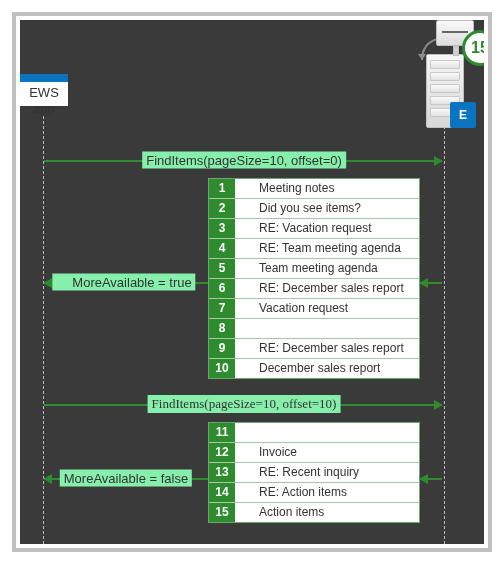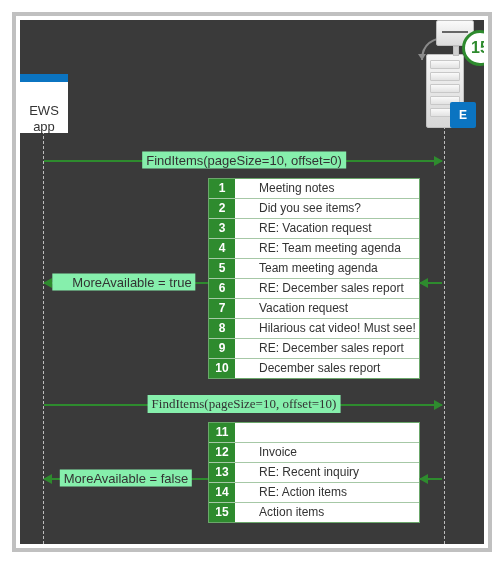--- a/index.html
+++ b/index.html
@@ -39,28 +39,28 @@
     top: 0;
     bottom: 0;
     width: 0;
     border-left: 1px dashed #bdbdbd;
   }
 
   
   .ews-box {
     position: absolute;
     width: 48px;
-    height: 59px;
+    height: 32px;
     background: #fff;
     border-top: 8px solid #0b74c1;
     text-align: center;
     color: #333;
     font-size: 13px;
     line-height: 16px;
-    padding-top: 21px;
+    padding-top: 3px;
     box-sizing: border-box;
   }
 
   
   .server {
     position: absolute;
     width: 38px;
     height: 74px;
   }
   .server .chassis {
@@ -267,21 +267,20 @@
         <div class="item-row">
           <div class="item-num">6</div>
           <div class="item-text">RE: December sales report</div>
         </div>
         <div class="item-row">
           <div class="item-num">7</div>
           <div class="item-text">Vacation request</div>
         </div>
         <div class="item-row">
           <div class="item-num">8</div>
-          <div class="item-text">Hilarious cat video! Must see!</div>
         </div>
         <div class="item-row">
           <div class="item-num">9</div>
           <div class="item-text">RE: December sales report</div>
         </div>
         <div class="item-row">
           <div class="item-num">10</div>
           <div class="item-text">December sales report</div>
         </div>
       </div>

